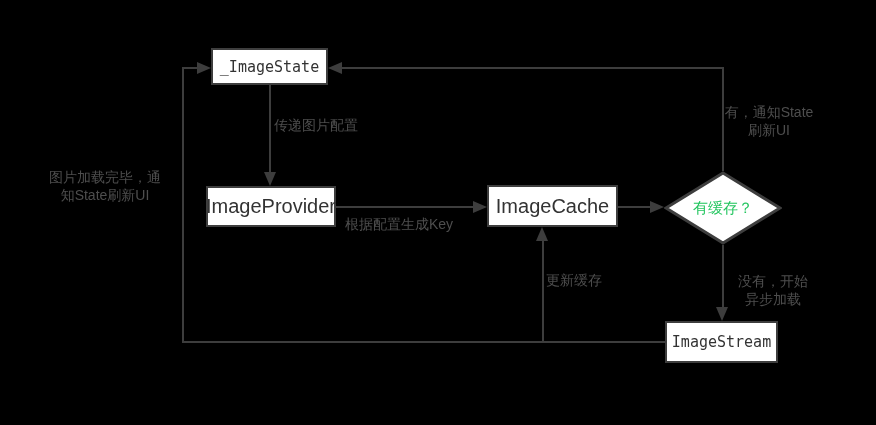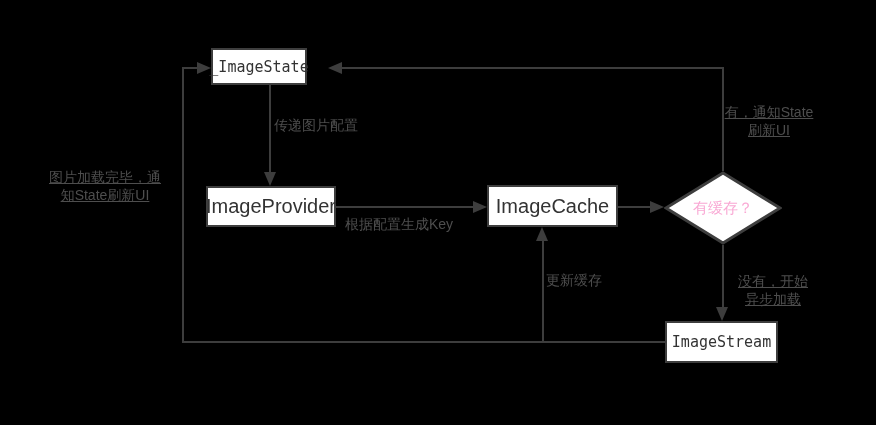--- a/index.html
+++ b/index.html
@@ -29,30 +29,30 @@
   .arrow.left{border-top:6px solid transparent;border-bottom:6px solid transparent;border-right:14px solid #3d3d3d;}
   .arrow.down{border-left:6px solid transparent;border-right:6px solid transparent;border-top:14px solid #3d3d3d;}
   .arrow.up{border-left:6px solid transparent;border-right:6px solid transparent;border-bottom:14px solid #3d3d3d;}
   .elabel{
     position:absolute;
     color:#4e4e4e;
     font-size:14px;
     line-height:18px;
     white-space:nowrap;
   }
-  .elabel.center{text-align:center;text-decoration:underline;}
+  .elabel.center{text-align:center;}
   .diamond-wrap{position:absolute;}
   .diamond-wrap svg{display:block;}
   .diamond-label{
     position:absolute;
     left:0;top:0;right:0;bottom:0;
     display:flex;
     align-items:center;
     justify-content:center;
-    color:#f9a8d4;
+    color:#22c55e;
     font-size:15px;
     text-align:center;
   }
 </style>
 </head>
 <body>
 
 <div class="stage">
 
   <div class="seg" style="left:269px;top:85px;width:2px;height:88px"></div>
@@ -93,21 +93,21 @@
     <div>异步加载</div>
   </div>
 
   <div class="elabel" style="left:546px;top:271px">更新缓存</div>
 
   <div class="elabel center" style="left:40px;top:168px;width:130px">
     <div>图片加载完毕，通</div>
     <div>知State刷新UI</div>
   </div>
 
-  <div class="node mono" style="left:211px;top:48px;width:96px;height:37px">
+  <div class="node mono" style="left:211px;top:48px;width:117px;height:37px">
     <span>_ImageState</span>
   </div>
 
   <div class="node sans" style="left:206px;top:186px;width:130px;height:41px">
     <span>ImageProvider</span>
   </div>
 
   <div class="node sans" style="left:487px;top:185px;width:131px;height:42px">
     <span>ImageCache</span>
   </div>

